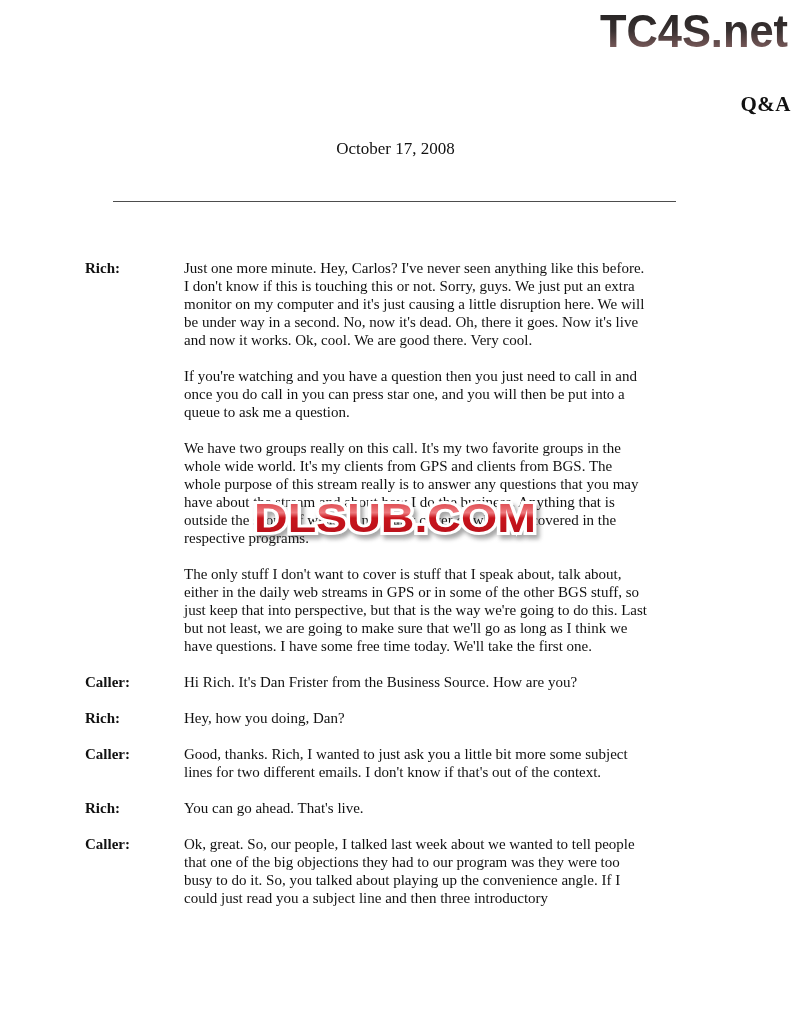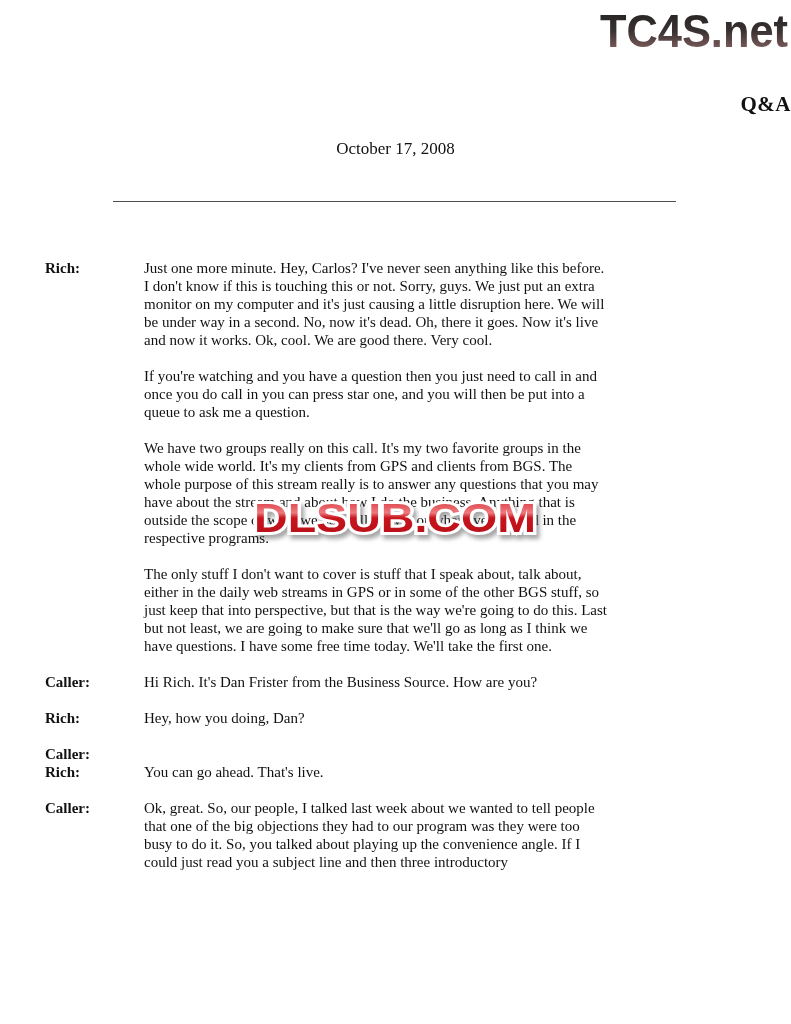--- a/index.html
+++ b/index.html
@@ -42,21 +42,21 @@
     border-top: 1px solid #4d4d4d;
     width: 563px;
     margin: 42px 0 0 113px;
     height: 0;
   }
 
   
   .transcript { margin-top: 57px; }
   .entry {
     display: flex;
-    padding-left: 45px;
+    padding-left: 85px;
   }
   .speaker {
     width: 96px;
     flex-shrink: 0;
     font-weight: bold;
     font-size: 15px;
     line-height: 18px;
   }
   .speech {
     width: 467px;
@@ -130,20 +130,23 @@
 
   <div class="entry">
     <div class="speaker">Rich:</div>
     <div class="speech">
           <p>Hey, how you doing, Dan?</p>
         </div>
   </div>
 
   <div class="entry">
     <div class="speaker">Caller:</div>
+    <div class="speech">
+          <p>Good, thanks. Rich, I wanted to just ask you a little bit more some subject lines for two different emails. I don't know if that's out of the context.</p>
+        </div>
   </div>
 
   <div class="entry">
     <div class="speaker">Rich:</div>
     <div class="speech">
           <p>You can go ahead. That's live.</p>
         </div>
   </div>
 
   <div class="entry">

